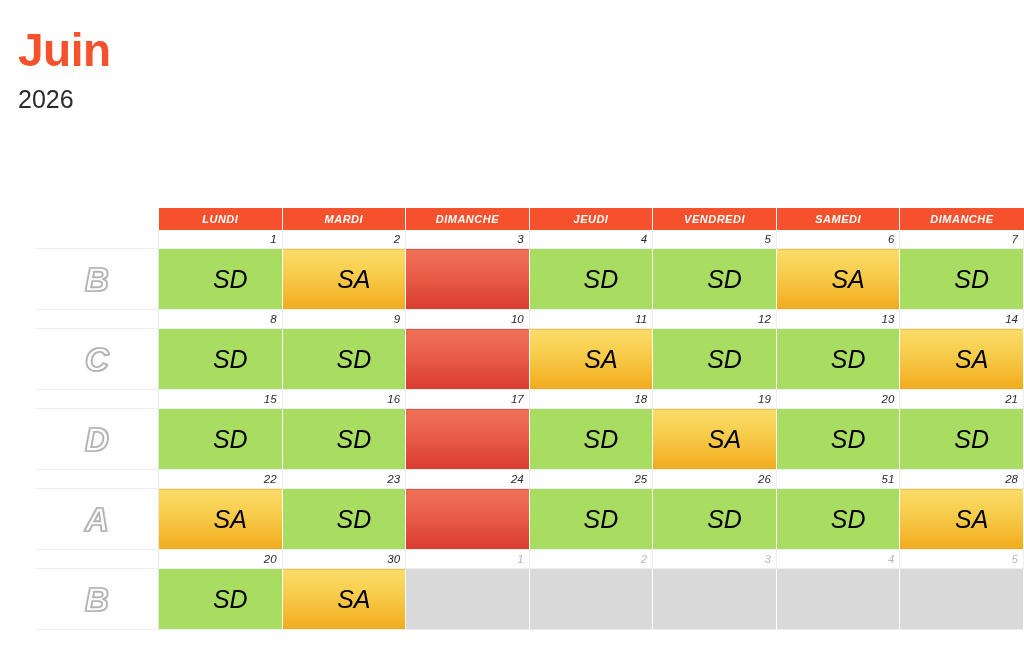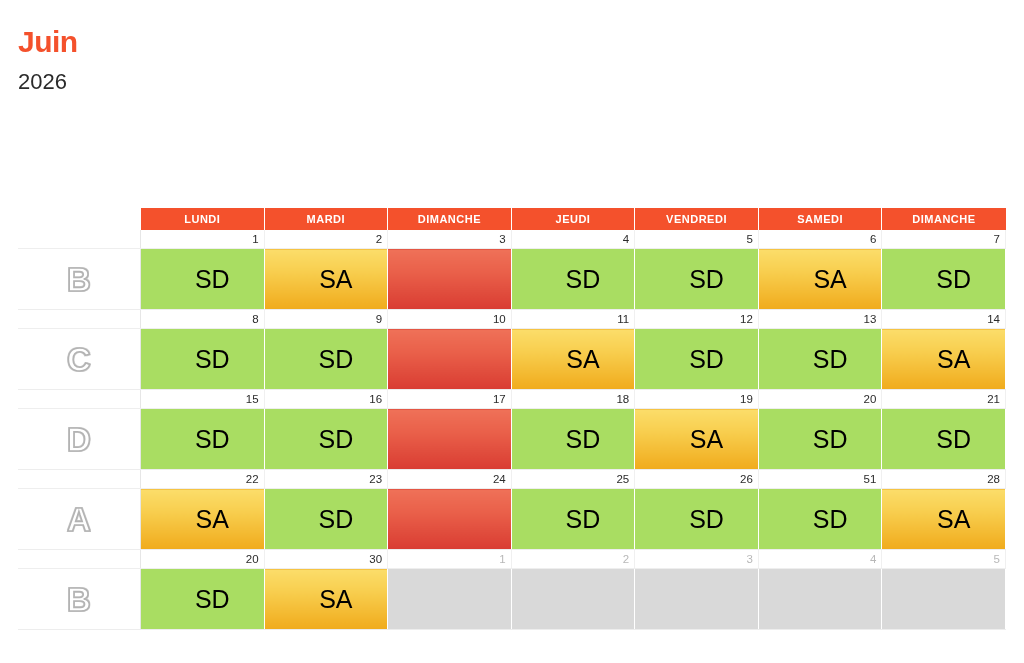--- a/index.html
+++ b/index.html
@@ -14,43 +14,44 @@
     overflow: hidden;
   }
 
   
   .title-block {
     position: absolute;
     left: 18px;
     top: 26px;
   }
   .month-title {
-    font-size: 30px;
+    font-size: 46px;
     font-weight: bold;
     color: #f4512c;
     line-height: 1.05;
     letter-spacing: -0.5px;
   }
   .year-title {
-    font-size: 22px;
+    font-size: 25px;
     font-weight: normal;
     color: #2b2b2b;
     line-height: 1.05;
     margin-top: 12px;
     letter-spacing: 0px;
   }
 
   
   .calendar {
     position: absolute;
-    left: 18px;
+    left: 36px;
     top: 208px;
     width: 988px;
     border-collapse: collapse;
     table-layout: fixed;
+    font-style: italic;
   }
   .calendar td, .calendar th {
     padding: 0;
     margin: 0;
   }
 
   
   .hdr-corner {
     background: #ffffff;
     width: 122px;

